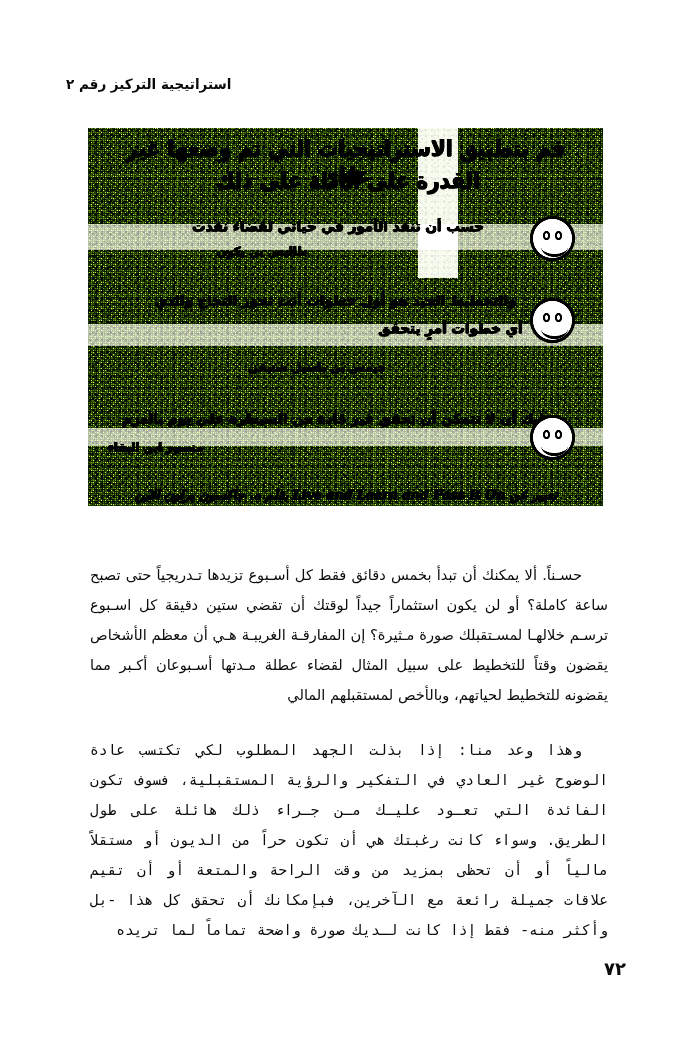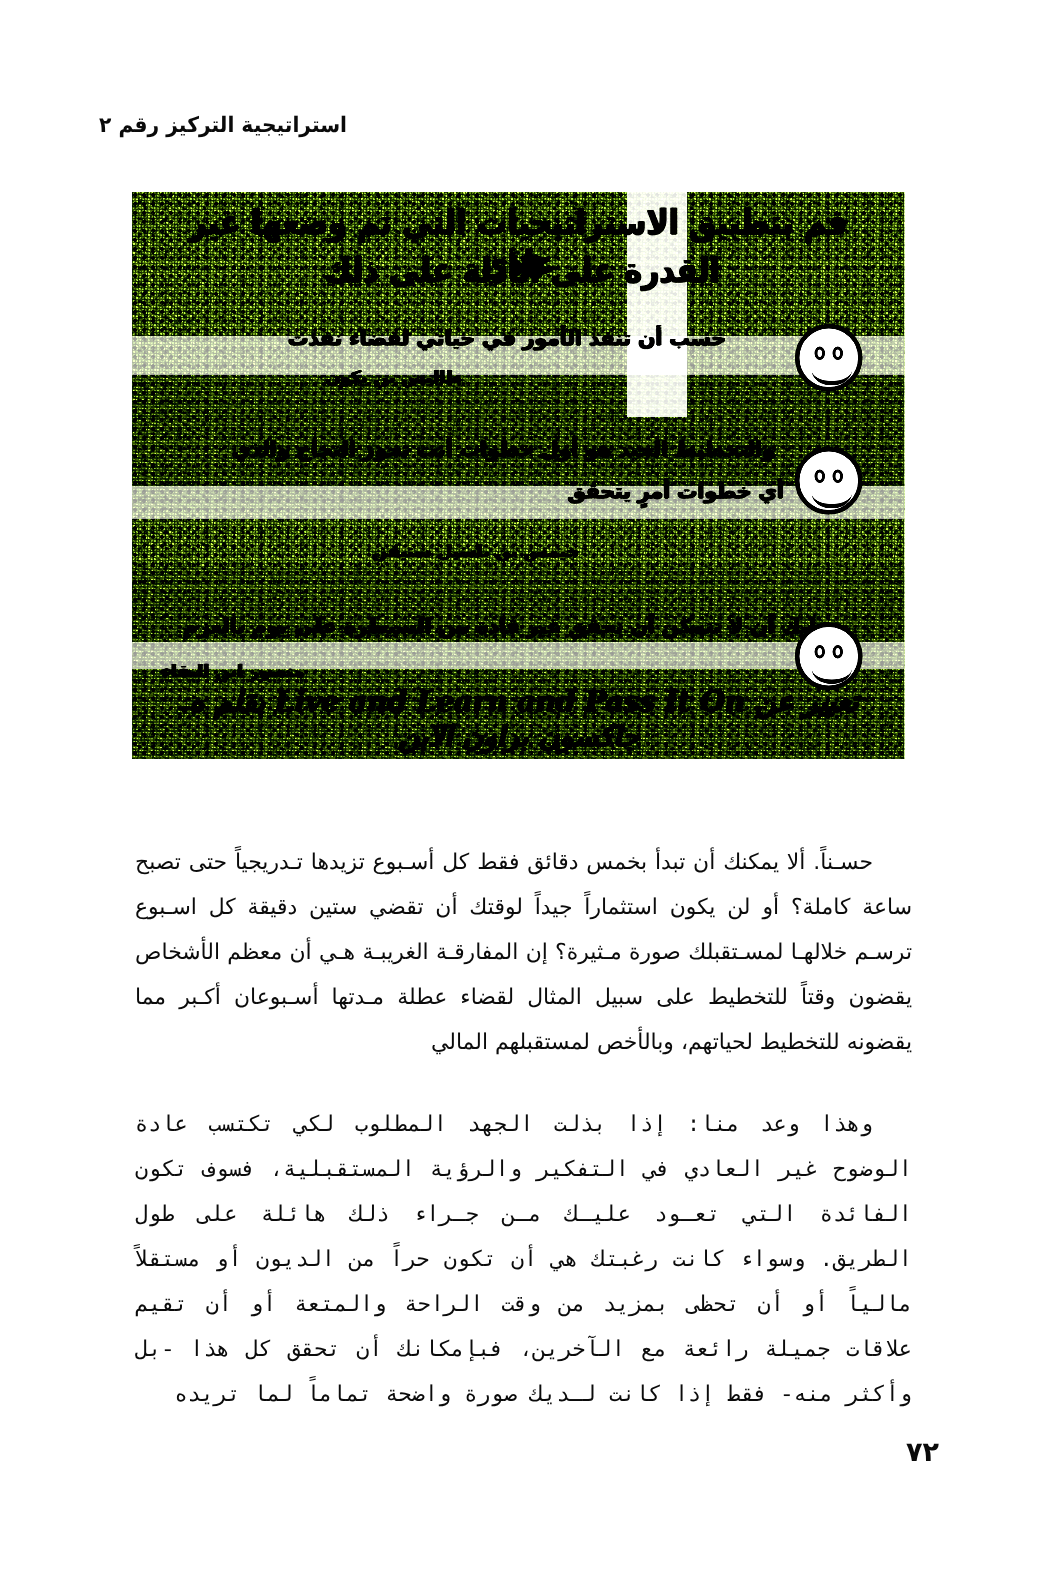--- a/index.html
+++ b/index.html
@@ -145,21 +145,21 @@
   .fig-l2b    { left: 250px; top: 192px; width: 225px; text-align: center; }
   .fig-attr2  { left: 20px;  top: 232px; width: 230px; text-align: right; font-size: 11.5px; margin-left: 48px; }
   .fig-l3     { left: 20px;  top: 282px; width: 460px; text-align: center; }
   .fig-attr3  { left: 20px;  top: 312px; width: 200px; text-align: left; font-size: 11.5px; }
   .fig-caption {
     left: 8px; bottom: 4px; width: 500px;
     text-align: center;
     font-family: "DejaVu Serif", serif;
     font-style: italic;
     font-weight: bold;
-    font-size: 19px;
+    font-size: 13px;
     letter-spacing: -0.2px;
   }
 
   
   .smiley {
     position: absolute;
     border: 3px solid #000;
     border-radius: 50%;
     background: #ffffff;
     box-sizing: border-box;

